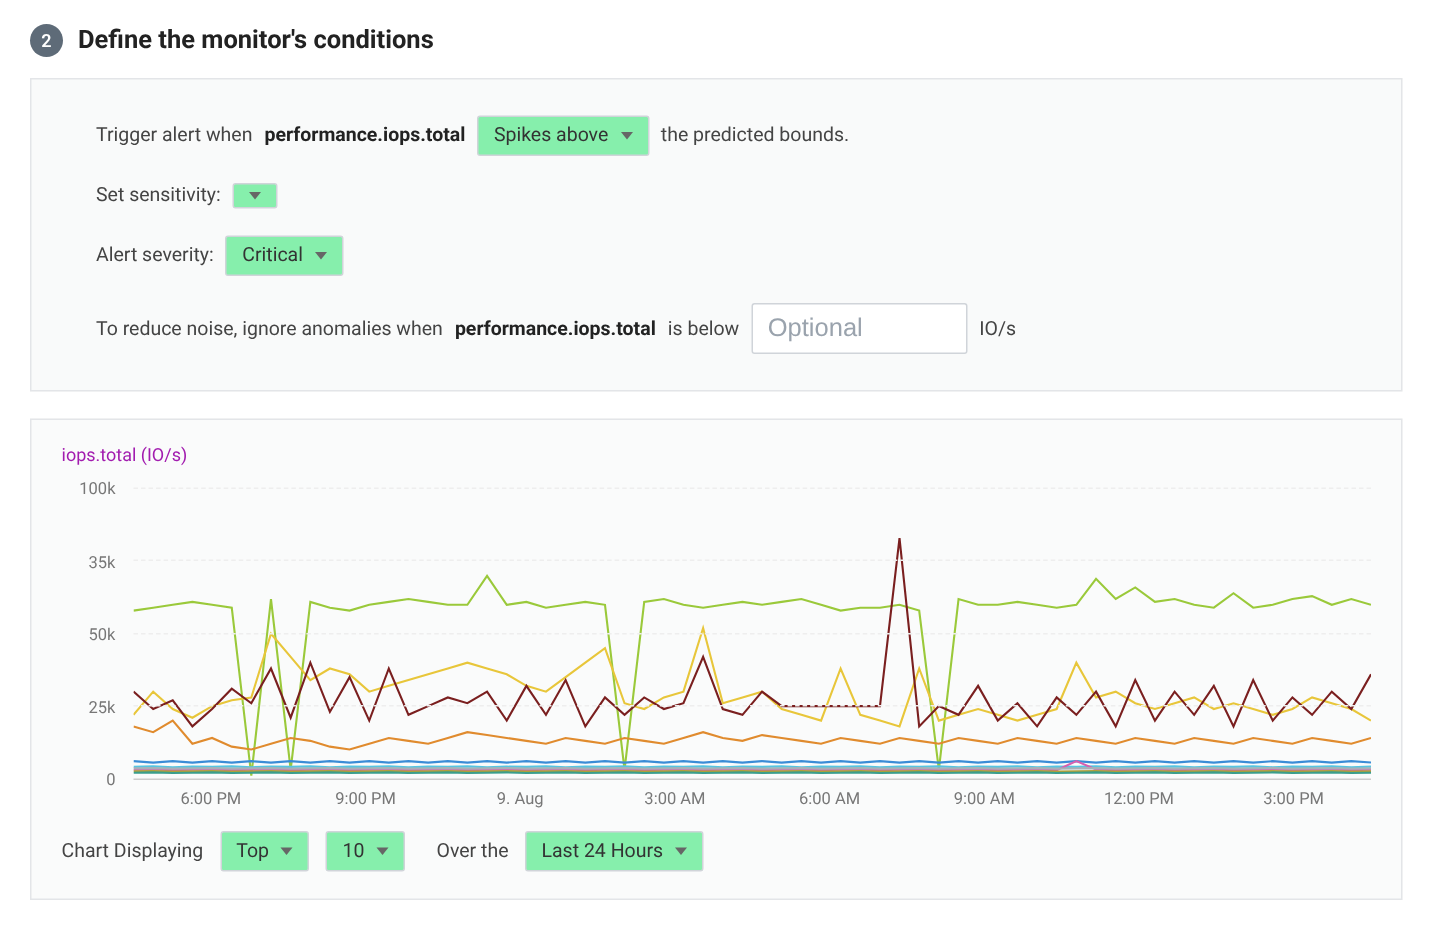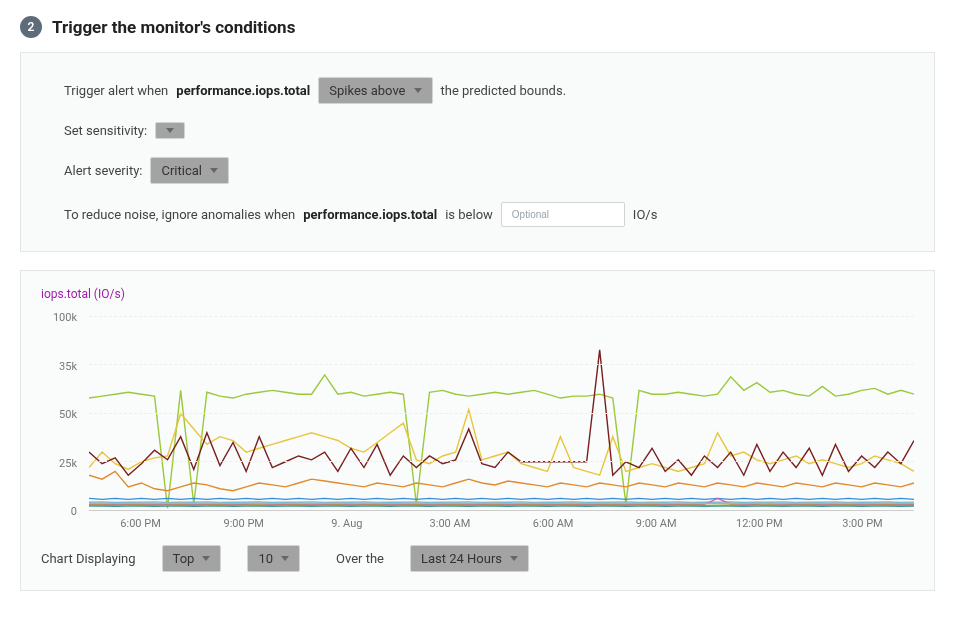--- a/index.html
+++ b/index.html
@@ -5,41 +5,41 @@
 * { box-sizing: border-box; margin: 0; padding: 0; }
 body { font-family: -apple-system, BlinkMacSystemFont, "Segoe UI", Roboto, Helvetica, Arial, sans-serif; font-size: 13px; color: #333; background: #fff; padding: 16px 20px; }
 .section-header { display: flex; align-items: center; gap: 10px; margin-bottom: 14px; }
 .step-circle { width: 22px; height: 22px; border-radius: 50%; background: #5e6b78; color: #fff; display: flex; align-items: center; justify-content: center; font-size: 12px; font-weight: 600; }
 .section-title { font-size: 17px; font-weight: 700; color: #222; }
 .panel { border: 1px solid #e3e5e8; background: #f9fafa; padding: 24px 43px; margin-bottom: 18px; }
 .chart-panel { border: 1px solid #e3e5e8; background: #fafbfb; padding: 16px 20px 18px; }
 .row { display: flex; align-items: center; flex-wrap: wrap; gap: 8px; margin-bottom: 18px; font-size: 13px; color: #444; }
 .row:last-child { margin-bottom: 0; }
 .row .bold { font-weight: 700; color: #222; }
-.select { display: inline-flex; align-items: center; gap: 8px; border: 1px solid #d0d4d9; background: #a3a3a3; padding: 5px 10px; cursor: pointer; font-size: 13px; color: #333; border-radius: 2px; }
+.select { display: inline-flex; align-items: center; gap: 8px; border: 1px solid #d0d4d9; background: #86efac; padding: 5px 10px; cursor: pointer; font-size: 13px; color: #333; border-radius: 2px; }
 .select .caret { width: 0; height: 0; border-left: 4px solid transparent; border-right: 4px solid transparent; border-top: 5px solid #666; }
-.text-input { border: 1px solid #d0d4d9; background: #fff; padding: 6px 10px; font-size: 10px; width: 124px; color: #333; border-radius: 2px; }
+.text-input { border: 1px solid #d0d4d9; background: #fff; padding: 6px 10px; font-size: 17px; width: 144px; color: #333; border-radius: 2px; }
 .text-input::placeholder { color: #9aa3ad; }
 .chart-title { font-size: 12px; color: #a21caf; margin-bottom: 2px; }
 .chart-area { position: relative; height: 230px; margin-bottom: 12px; }
 .y-axis { position: absolute; left: 0; top: 14px; bottom: 22px; width: 42px; }
 .y-tick { position: absolute; right: 6px; font-size: 11px; color: #777; transform: translateY(-50%); }
 .plot { position: absolute; left: 48px; right: 0; top: 14px; bottom: 22px; border-bottom: 1px solid #ccc; }
 .gridline { position: absolute; left: 0; right: 0; border-top: 1px dashed #eee; }
 .x-axis { position: absolute; left: 48px; right: 0; bottom: 0; height: 18px; }
 .x-tick { position: absolute; font-size: 11px; color: #777; transform: translateX(-50%); top: 2px; white-space: nowrap; }
-.chart-controls { display: flex; align-items: center; gap: 26px; font-size: 13px; color: #444; }
+.chart-controls { display: flex; align-items: center; gap: 11px; font-size: 13px; color: #444; }
 svg.lines { position: absolute; left: 0; top: 0; width: 100%; height: 100%; }
 </style>
 </head>
 <body>
 
 <div class="section-header">
   <div class="step-circle">2</div>
-  <div class="section-title">Trigger the monitor's conditions</div>
+  <div class="section-title">Define the monitor's conditions</div>
 </div>
 
 <div class="panel">
   <div class="row">
     <span>Trigger alert when</span>
     <span class="bold">performance.iops.total</span>
     <div class="select">
       <span>Spikes above</span>
       <span class="caret"></span>
     </div>

